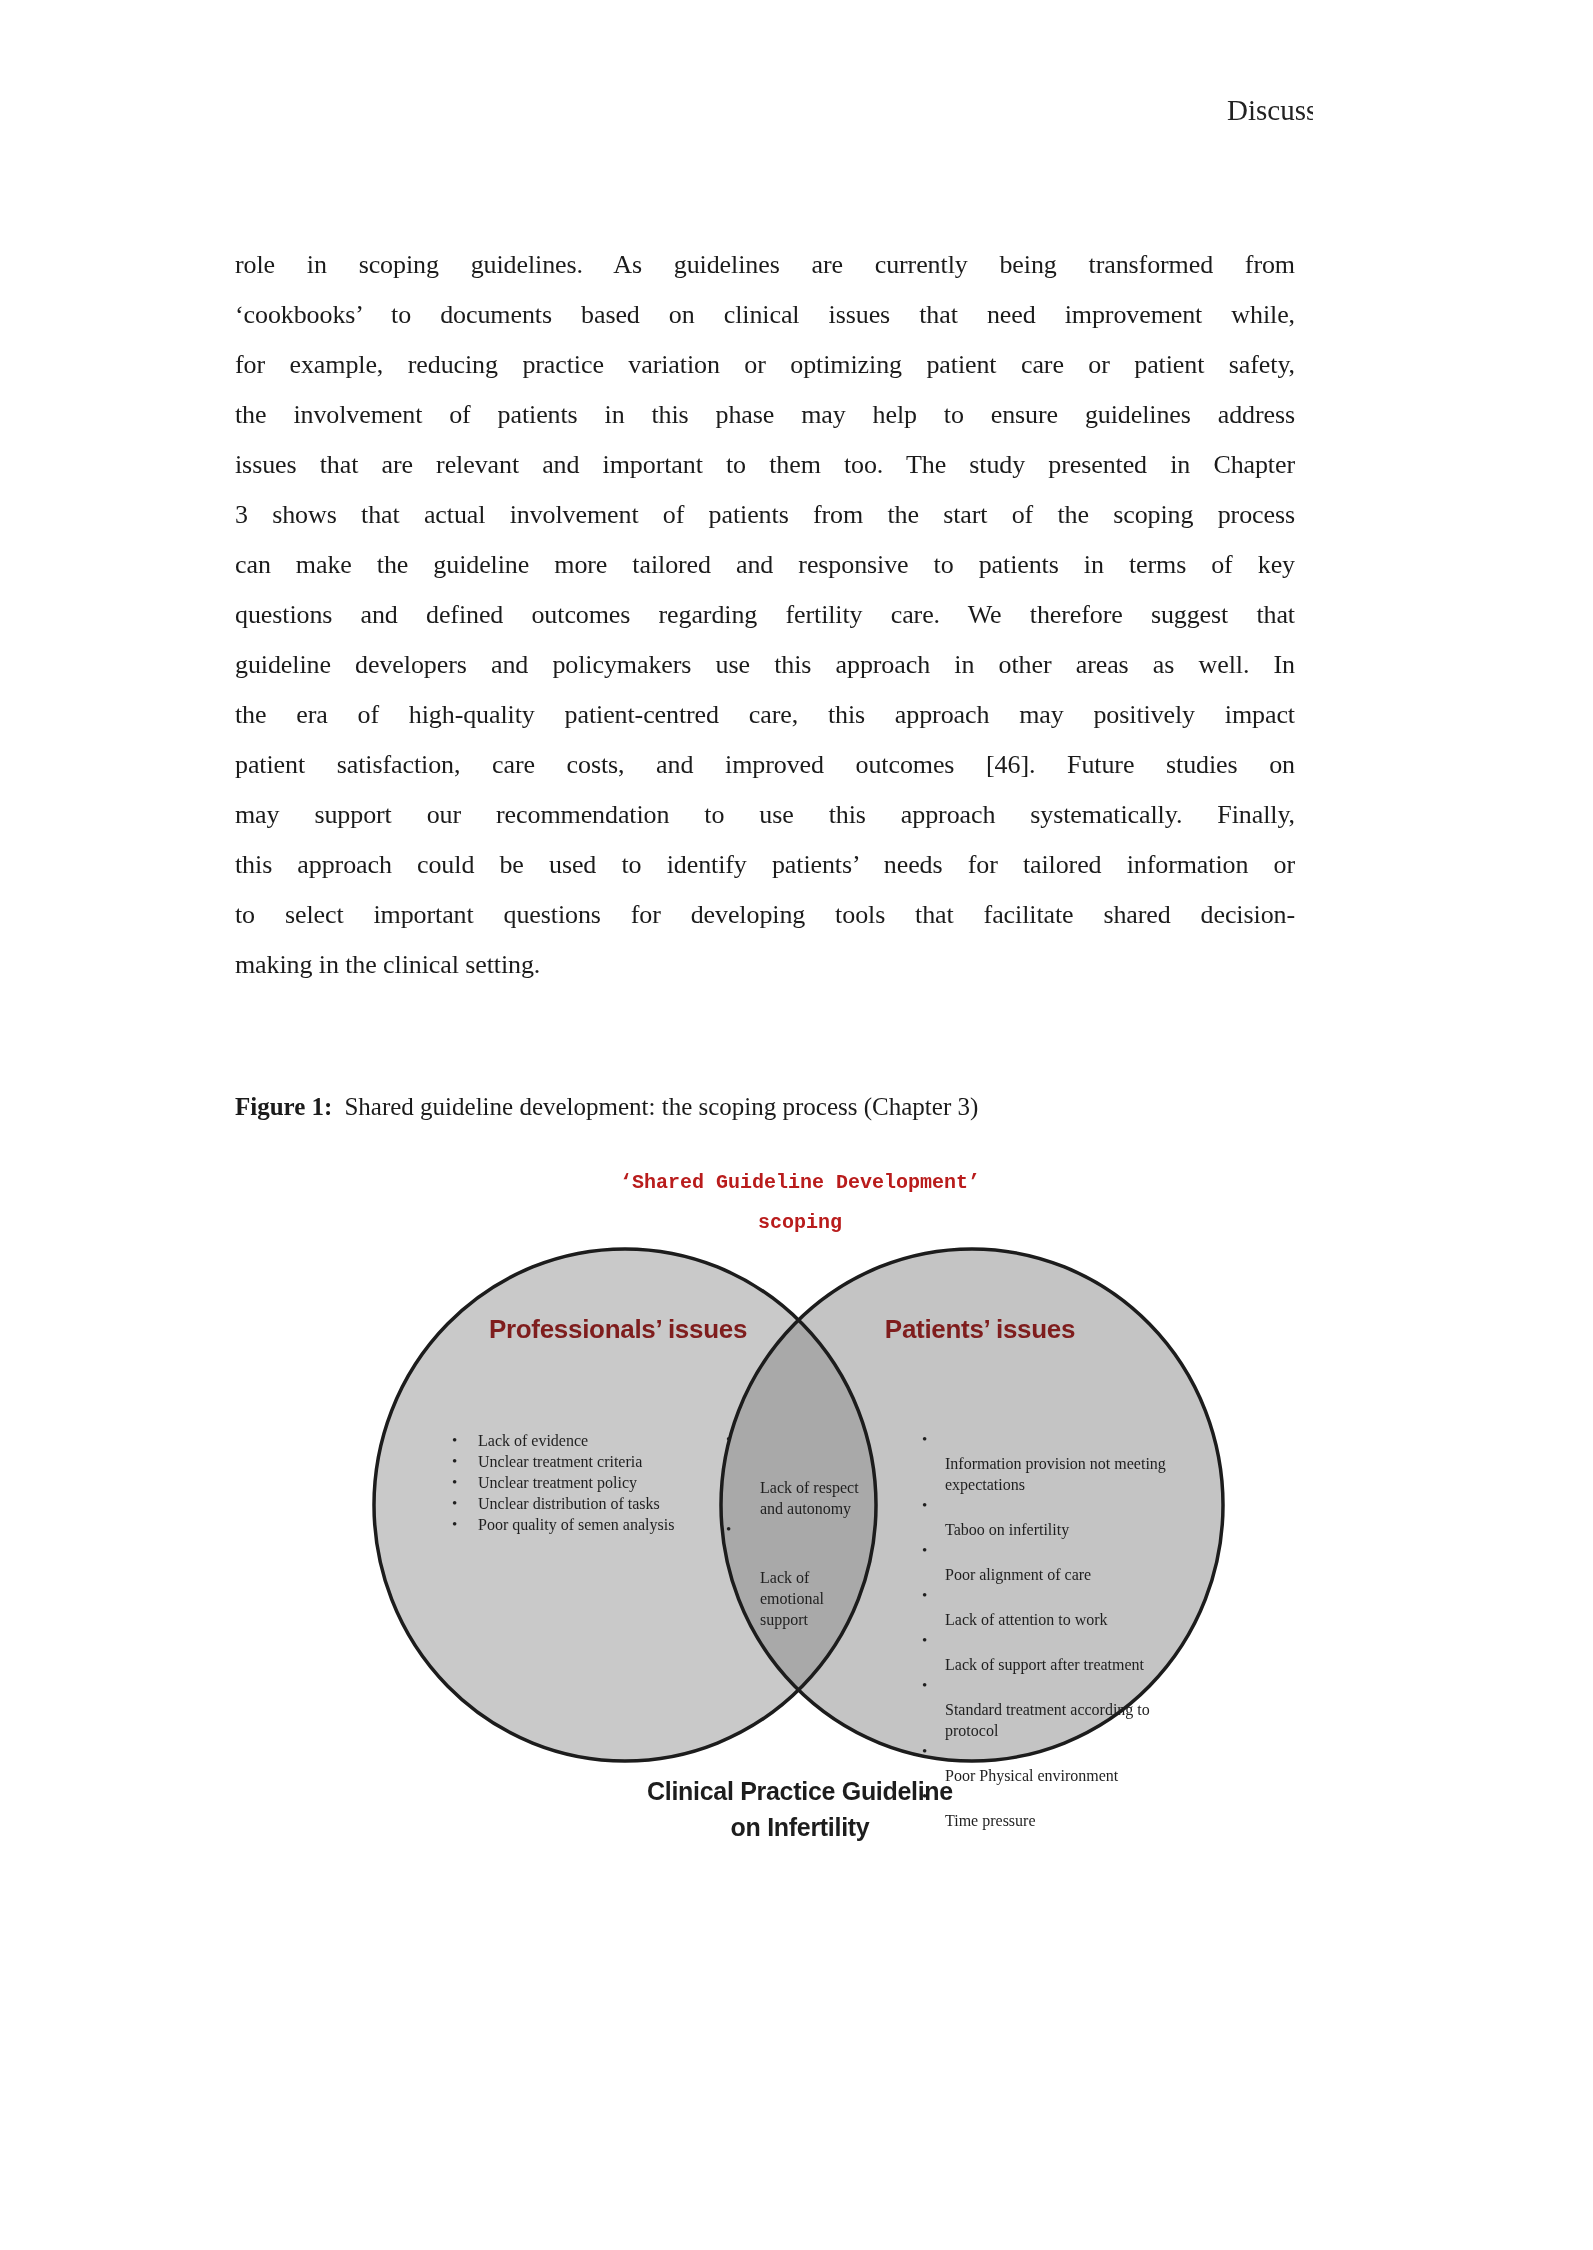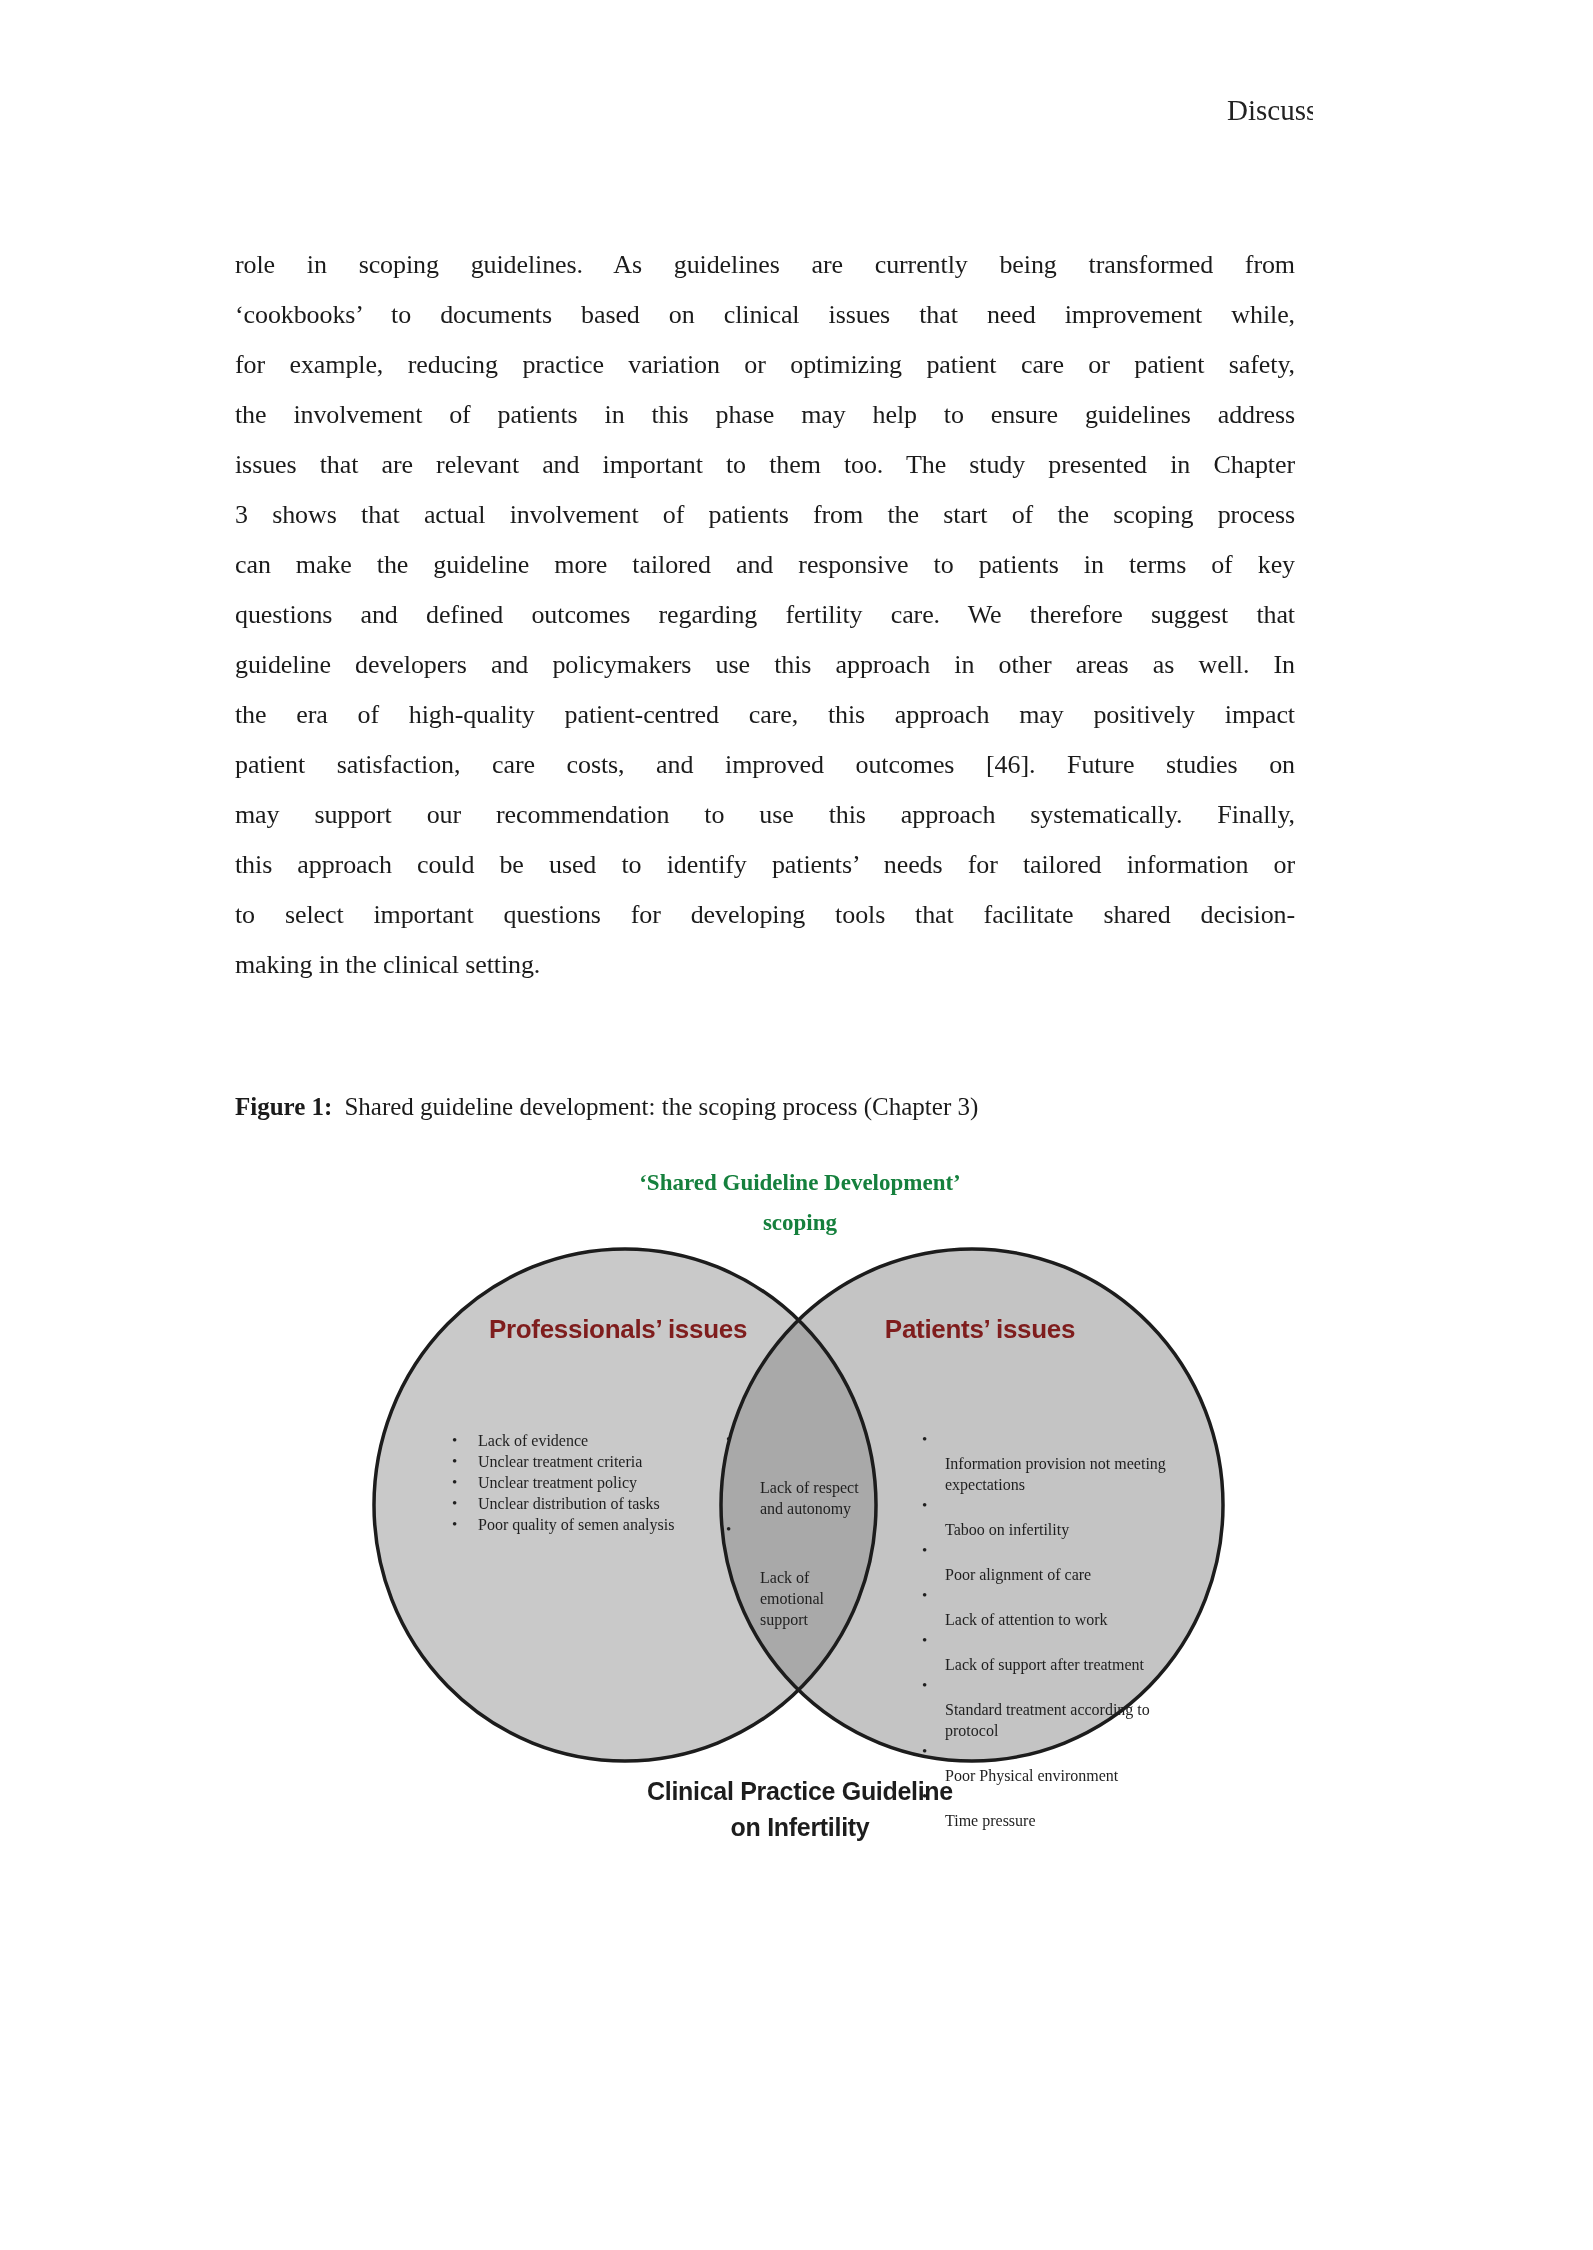--- a/index.html
+++ b/index.html
@@ -29,22 +29,23 @@
   .body-col .line:last-child{text-align-last:left;}
   
   .fig-caption{
     position:absolute;left:235px;top:1093px;width:1100px;
     font-size:25px;color:#1b1b1b;
   }
   .cap-label{font-weight:bold;margin-right:12px;}
   
   .venn-title{
     position:absolute;left:370px;top:1163px;width:860px;
-    text-align:center;font-weight:bold;font-size:23px;line-height:40px;
-    color:#15803d;
+    text-align:center;font-weight:bold;font-size:20px;line-height:40px;
+    color:#b91c1c;
+    font-family:Liberation Mono, monospace;
   }
   
   .venn-svg{position:absolute;left:370px;top:1245px;}
   
   .circle-heading{
     position:absolute;top:1314px;width:300px;text-align:center;
     font-family:"Liberation Sans", sans-serif;font-weight:bold;
     font-size:26px;color:#7f1d1d;letter-spacing:-0.3px;
   }
   .heading-left{left:468px;}

